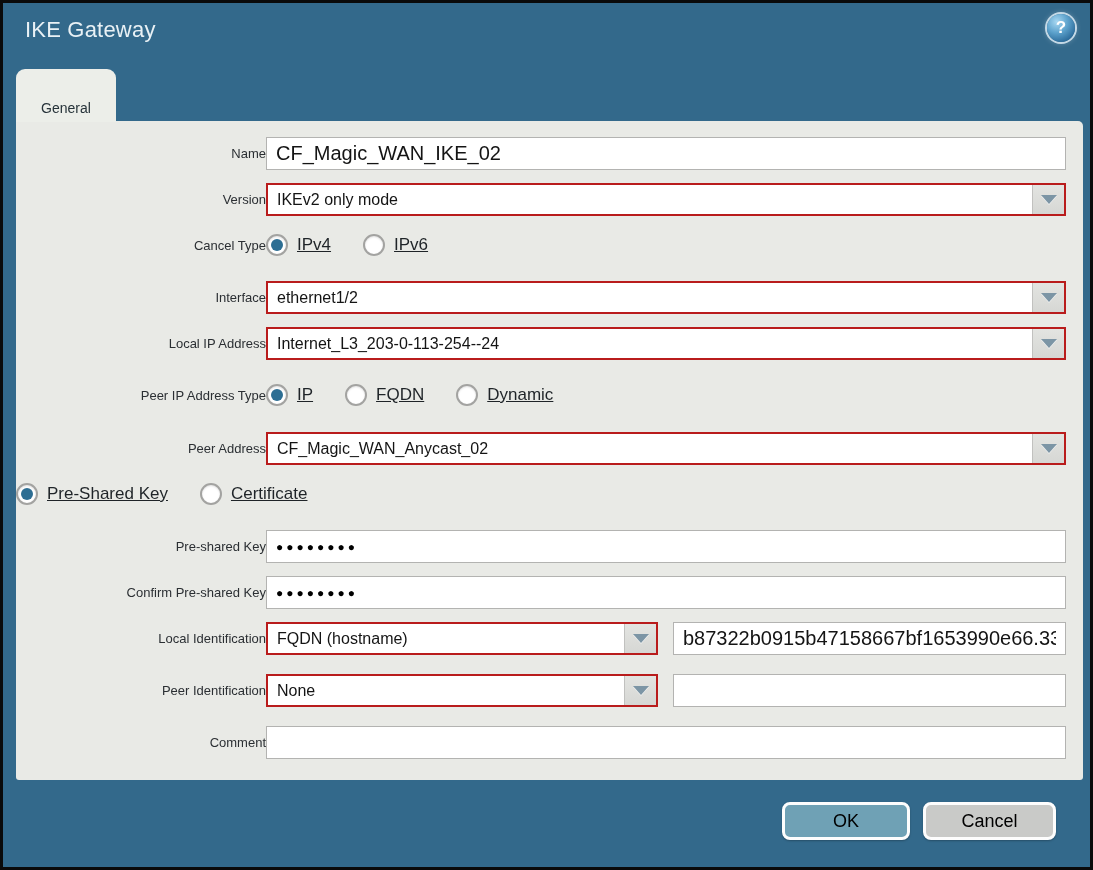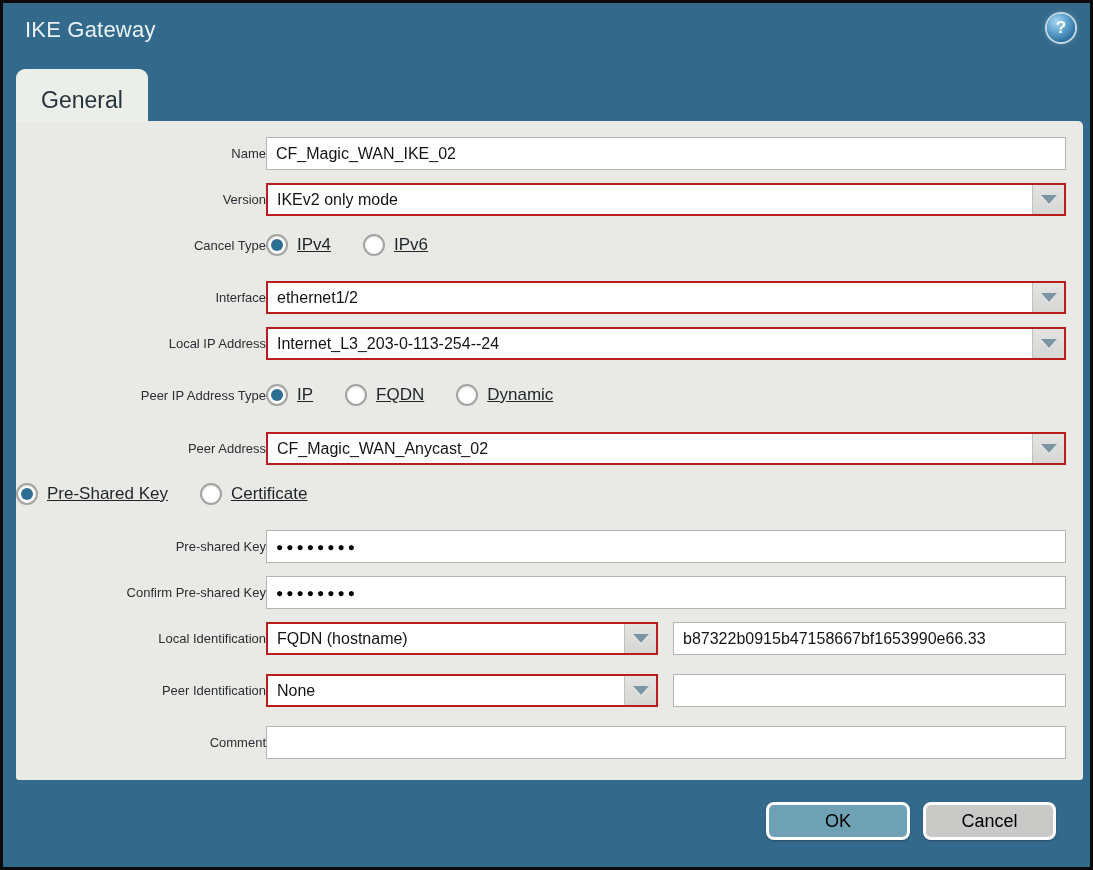--- a/index.html
+++ b/index.html
@@ -23,21 +23,21 @@
     position:absolute; right:15px; top:11px; width:28px; height:28px;
     border-radius:50%;
     background: radial-gradient(circle at 35% 28%, #a8d8f2 0%, #5ea3cd 40%, #2f6f9e 75%, #28618c 100%);
     box-shadow: 0 0 0 2px rgba(216,233,243,0.85), 0 0 6px rgba(255,255,255,0.45);
     color:#fff; font-weight:bold; font-size:17px; text-align:center; line-height:28px;
     cursor:pointer;
   }
   
   .tabs { position:absolute; left:13px; top:66px; display:flex; align-items:flex-end; gap:4px; z-index:2; }
   .tab {
-    border-radius:9px 9px 0 0; font-size:23px; color:#30424b; padding:4px 25px;
+    border-radius:9px 9px 0 0; font-size:14px; color:#30424b; padding:12px 25px;
     cursor:pointer; white-space:nowrap;
   }
   .tab.active {
     background:#eceee9; height:53px; line-height:54px; color:#27333a;
   }
   .tab.inactive {
     background:#c7d5d7; height:49px; line-height:50px;
     box-shadow: inset 0 2px 0 #e7eef0, inset 2px 0 0 #dde8ea, inset -1px 0 0 #dde8ea;
   }
   
@@ -48,21 +48,21 @@
   }
   .row { display:flex; align-items:center; }
   .lbl {
     flex:0 0 250px; text-align:right; 
     font-size:13px; color:#2b2f33; white-space:nowrap;
   }
   .ctl { flex:1; display:flex; align-items:center; margin-right:17px; }
   
   .txt {
     flex:1; height:33px; border:1px solid #b3b3b1; background:#fff;
-    font-family:"Liberation Sans",sans-serif; font-size:16px; color:#141414;
+    font-family:"Liberation Sans",sans-serif; font-size:20px; color:#141414;
     padding:0 9px; outline:none; min-width:0;
   }
   .txt.pwd { font-size:12px; letter-spacing:3px; font-weight:bold; color:#000; }
   
   .combo {
     flex:1; height:33px; border:2px solid #b91c1c; background:#fff;
     display:flex; align-items:stretch; cursor:pointer; min-width:0;
   }
   .combo.fixed { flex:0 0 392px; }
   .combo-text {
@@ -101,21 +101,21 @@
   .mb23 { margin-bottom:23px; } .mb24 { margin-bottom:24px; }
   .rrow { height:26px; }
   
   .buttons { position:absolute; top:799px; right:34px; display:flex; gap:13px; }
   .btn {
     height:38px; border:3px solid #fdfdfd; border-radius:8px;
     font-family:"Liberation Sans",sans-serif; font-size:18px; color:#000;
     display:flex; align-items:center; justify-content:center; cursor:pointer;
     box-shadow:0 1px 2px rgba(0,0,0,0.25);
   }
-  .btn-ok { background:#6fa1b5; width:144px; }
+  .btn-ok { background:#6fa1b5; width:128px; }
   .btn-cancel { background:#c9cac8; width:133px; }
 </style>
 </head>
 <body>
 
 <div class="window">
 
   <div class="title">IKE Gateway</div>
   <div class="help">?</div>
 

